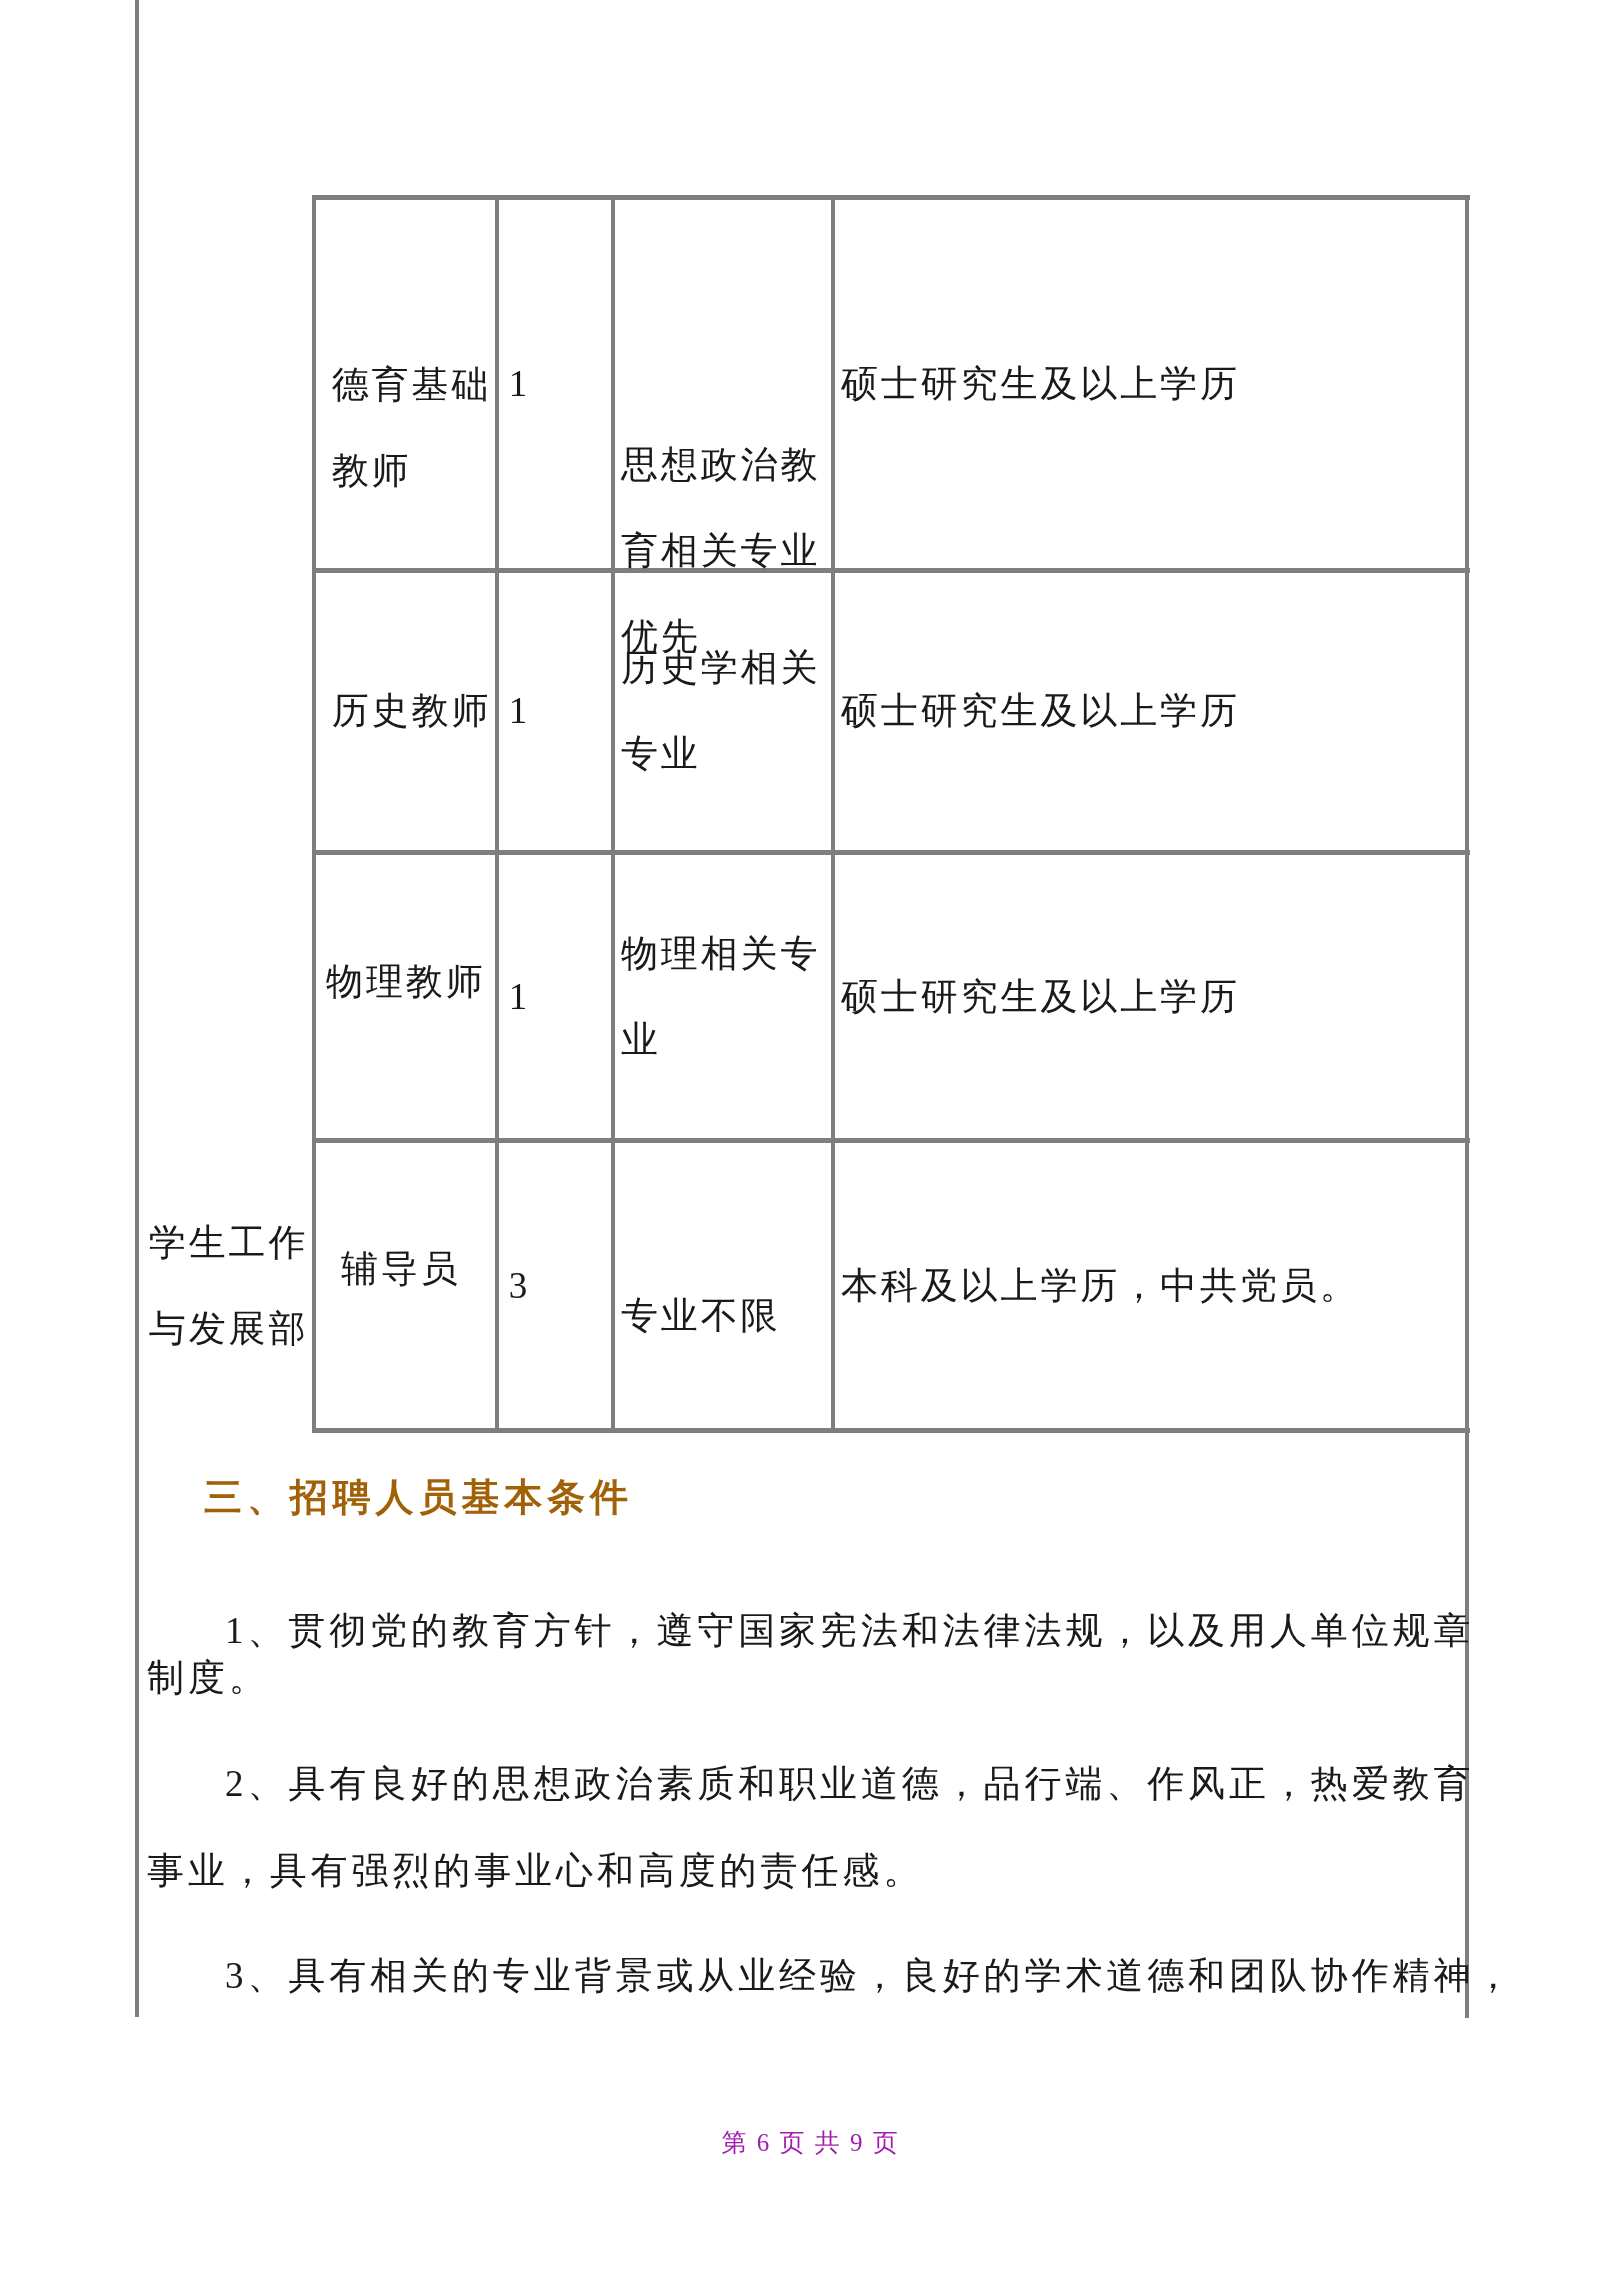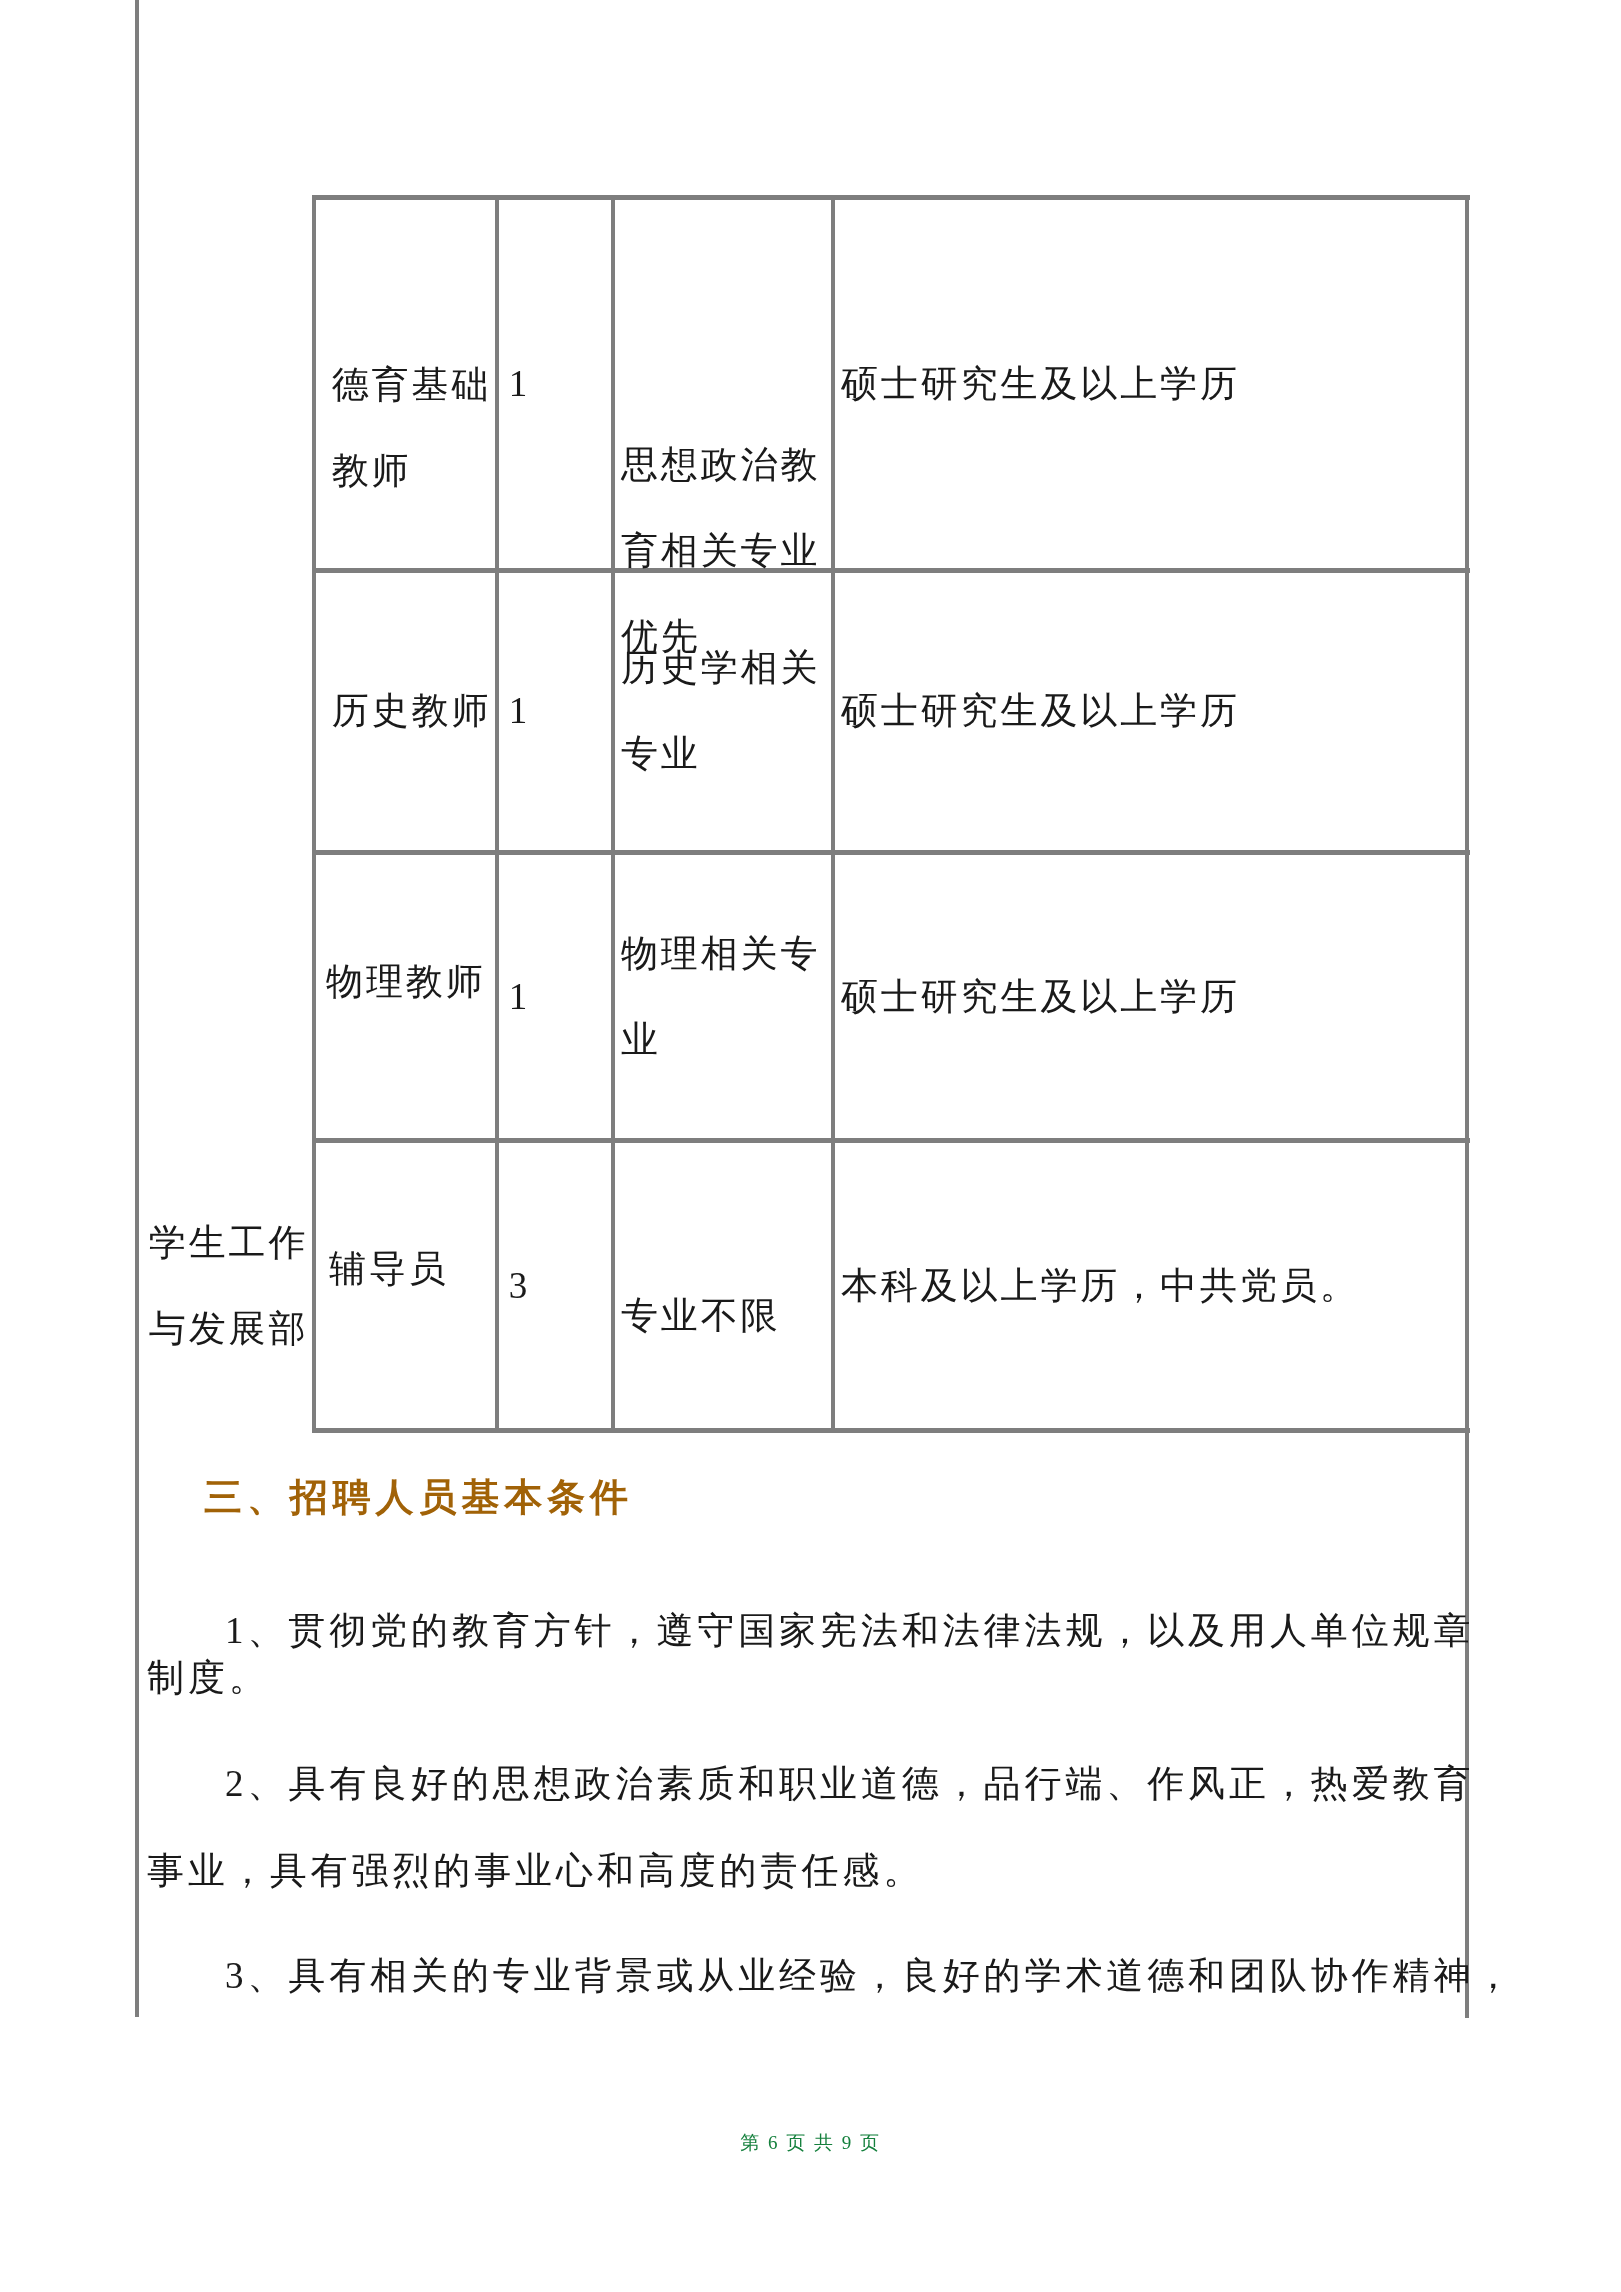--- a/index.html
+++ b/index.html
@@ -17,21 +17,21 @@
   .para-line {
     position:absolute; font-size:37px; letter-spacing:3.9px;
     line-height:43px; white-space:nowrap;
   }
   .heading-line {
     position:absolute; font-family:"Liberation Sans", sans-serif; font-weight:bold;
     font-size:38px; letter-spacing:4.9px; line-height:43px; white-space:nowrap; color:#a16207;
   }
   .footer-line {
     position:absolute; left:0; width:100%; text-align:center;
-    font-size:19px; letter-spacing:2px; line-height:27.4px; color:#15803d;
+    font-size:25px; letter-spacing:2px; line-height:27.4px; color:#a21caf;
   }
 </style>
 </head>
 <body>
 
 <div class="page">
 
   <div class="vline" style="left:135px; top:0px; height:2017px;"></div>
   <div class="vline" style="left:1465px; top:195px; height:1823px;"></div>
 
@@ -88,21 +88,21 @@
     <div class="ln">1</div>
   </div>
   <div class="cell" style="left:615px; top:855px; width:217px; height:283px; padding-left:5.9px;">
     <div class="ln">物理相关专</div>
     <div class="ln">业</div>
   </div>
   <div class="cell" style="left:835px; top:855px; width:630px; height:283px; padding-left:5.9px;">
     <div class="ln">硕士研究生及以上学历</div>
   </div>
 
-  <div class="cell" style="left:316px; top:1143px; width:179px; height:252px; padding-left:13px;">
+  <div class="cell" style="left:316px; top:1143px; width:179px; height:252px; padding-left:25px;">
     <div class="ln">辅导员</div>
   </div>
   <div class="cell" style="left:499px; top:1143px; width:112px; height:285px; padding-left:9.8px;">
     <div class="ln">3</div>
   </div>
   <div class="cell" style="left:615px; top:1143px; width:217px; height:346px; padding-left:5.9px;">
     <div class="ln">专业不限</div>
   </div>
   <div class="cell" style="left:835px; top:1143px; width:630px; height:285px; padding-left:5.9px;">
     <div class="ln">本科及以上学历，中共党员。</div>

